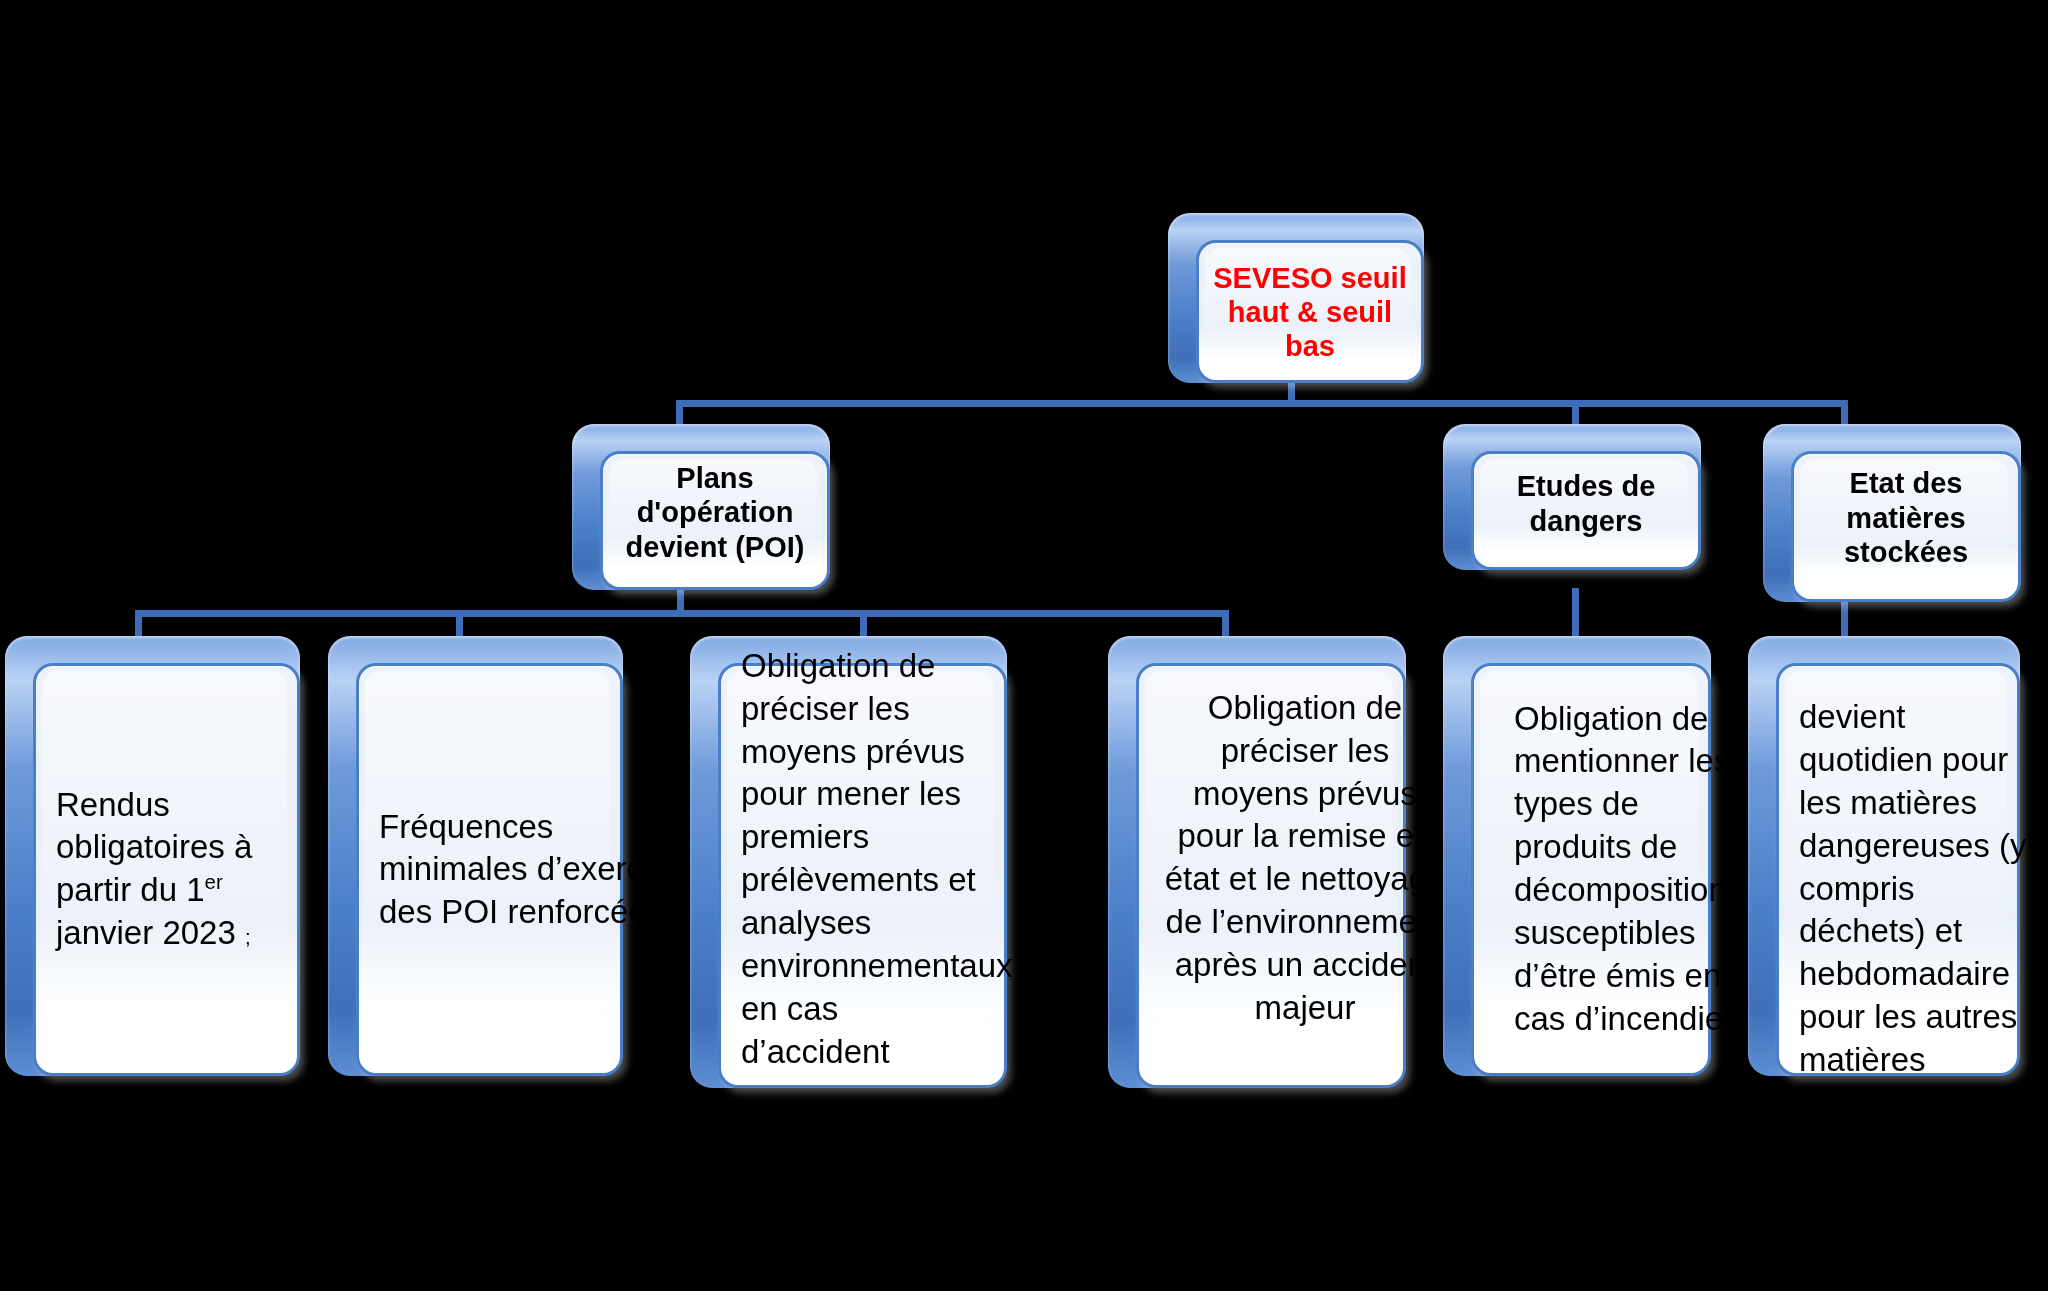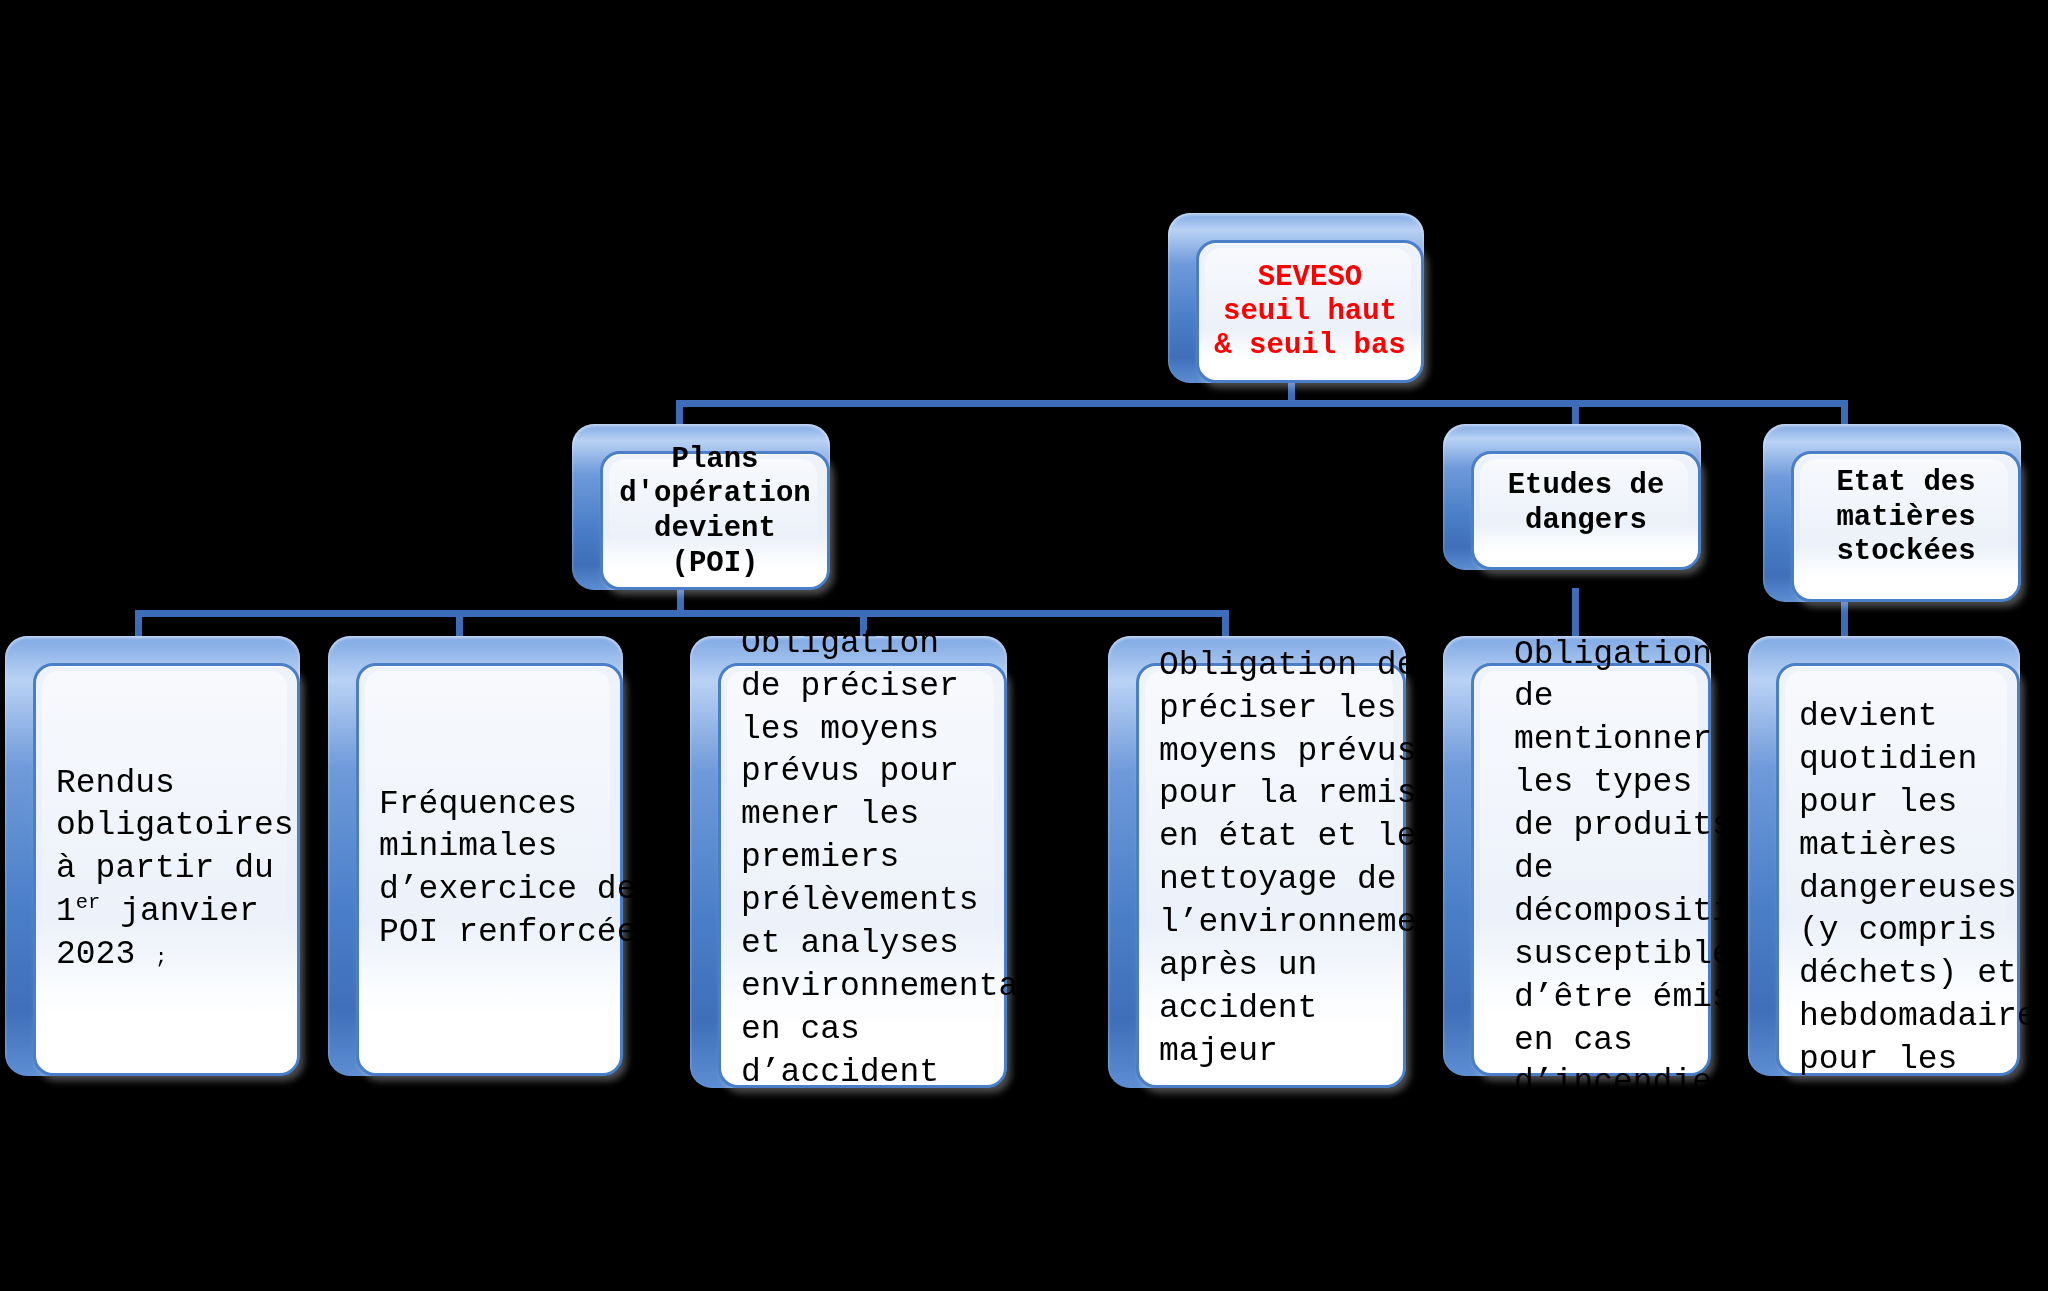--- a/index.html
+++ b/index.html
@@ -78,21 +78,20 @@
   }
 
   .label {
     position: absolute;
     left: 0;
     right: 0;
     padding: 0 14px;
     box-sizing: border-box;
     color: #000000;
     white-space: pre-wrap;
-    font-family: Liberation Mono, monospace;
   }
 
   
   .root-label {
     top: 50%;
     transform: translateY(-50%);
     text-align: center;
     font-weight: bold;
     font-size: 29px;
     line-height: 1.18;
@@ -217,21 +216,21 @@
     <div class="front">
       <div class="inner-sheen"></div>
       <div class="label leaf-label v-mid">Obligation de préciser les moyens prévus pour mener les premiers prélèvements et analyses environnementaux en cas d’accident</div>
     </div>
   </div>
 
   <div class="node" style="left:1108px; top:636px; width:298px; height:452px;">
     <div class="back"></div>
     <div class="front">
       <div class="inner-sheen"></div>
-      <div class="label leaf-label v-mid" style="width:330px; right:auto;">Obligation de préciser les moyens prévus pour la remise en état et le nettoyage de l’environnement après un accident majeur</div>
+      <div class="label leaf-label v-mid" style="width:330px; right:auto;text-align:center;">Obligation de préciser les moyens prévus pour la remise en état et le nettoyage de l’environnement après un accident majeur</div>
     </div>
   </div>
 
   <div class="node" style="left:1443px; top:636px; width:268px; height:440px;">
     <div class="back"></div>
     <div class="front">
       <div class="inner-sheen"></div>
       <div class="label leaf-label v-center" style="width:270px; right:auto;margin-left:20px;">Obligation de mentionner les types de produits de décomposition susceptibles d’être émis en cas d’incendie</div>
     </div>
   </div>

